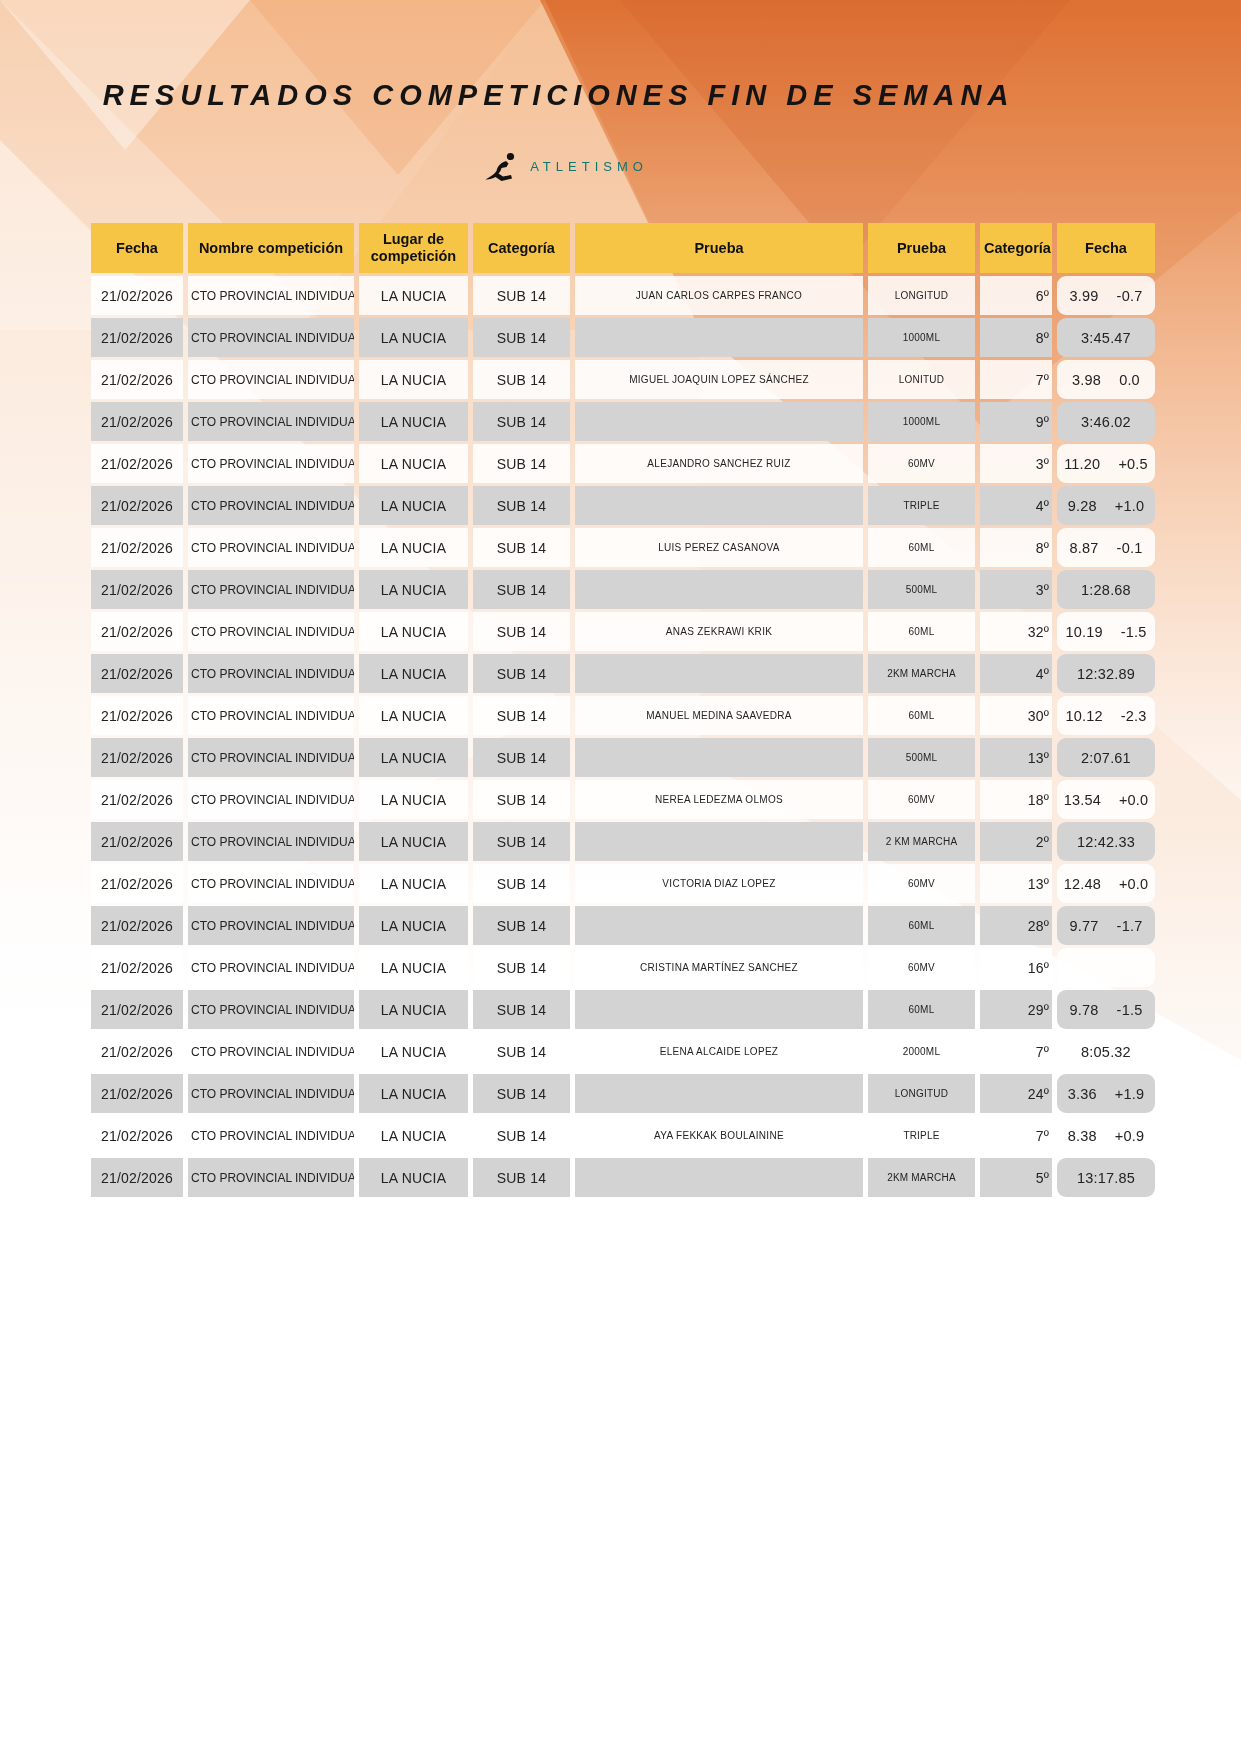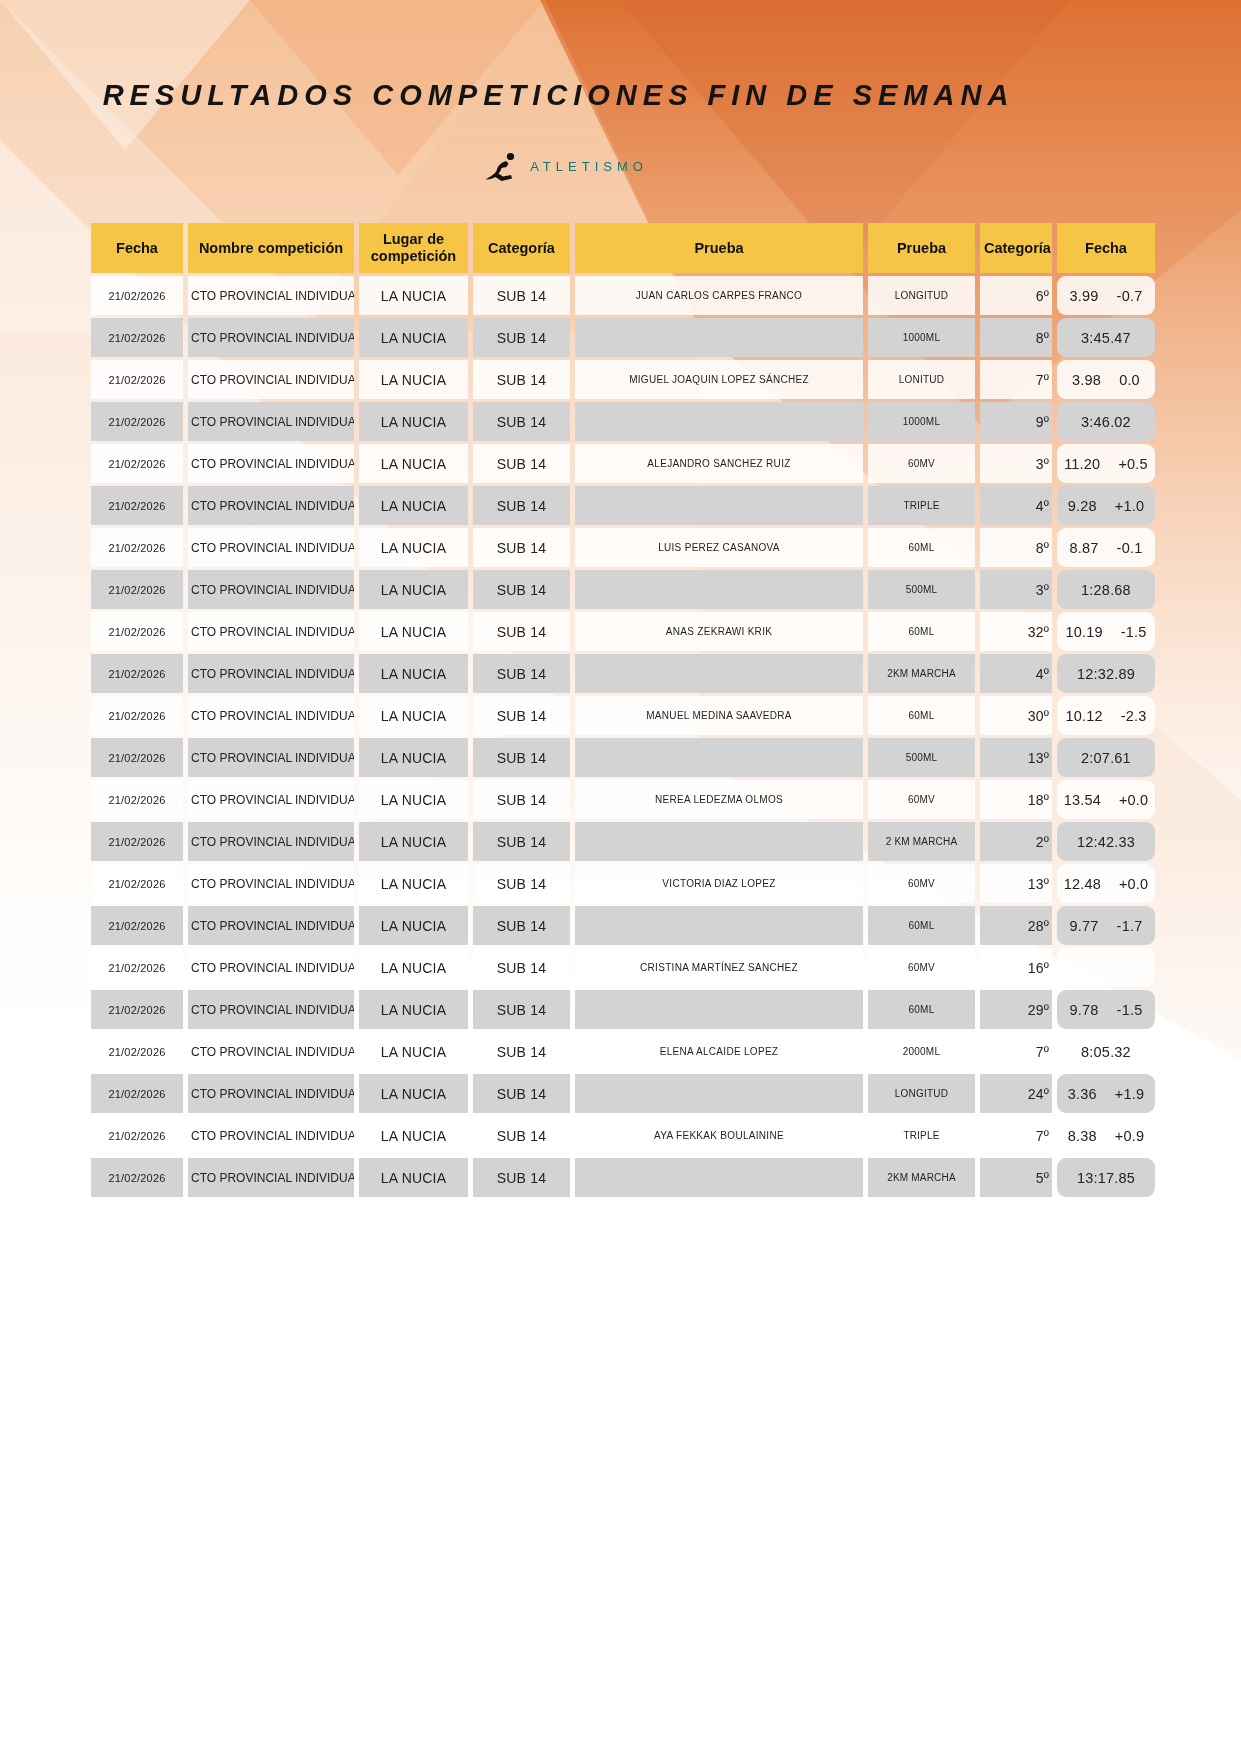--- a/index.html
+++ b/index.html
@@ -39,21 +39,21 @@
     height:46px;text-align:center;vertical-align:middle;padding:2px 4px;
   }
   .results td{
     height:39px;text-align:center;vertical-align:middle;
     font-size:14px;color:#232323;padding:0 3px;letter-spacing:0.2px;
     overflow:hidden;
   }
   .results tbody tr:nth-child(odd) td{background:var(--row-bg,rgba(255,255,255,0.85));}
   .results tbody tr:nth-child(even) td{background:var(--row-alt-bg,#D3D3D3);}
   td.c-nombre{font-size:12px;letter-spacing:0;white-space:nowrap;}
-  td.c-fecha{font-size:11px;}
+  td.c-fecha{font-size:14px;}
   td.c-prueba{font-size:10px;white-space:nowrap;}
   td.c-atleta{font-size:10px;letter-spacing:0.3px;}
   td.c-posicion{font-size:14px;text-align:right;}
   td.c-marca{font-size:14.5px;border-radius:9px;}
   .marca-viento:not(:empty){margin-left:18px;}
 </style>
 </head>
 <body>
 
 <svg class="bg-svg" width="1241" height="1200" viewBox="0 0 1241 1200" aria-hidden="true">

